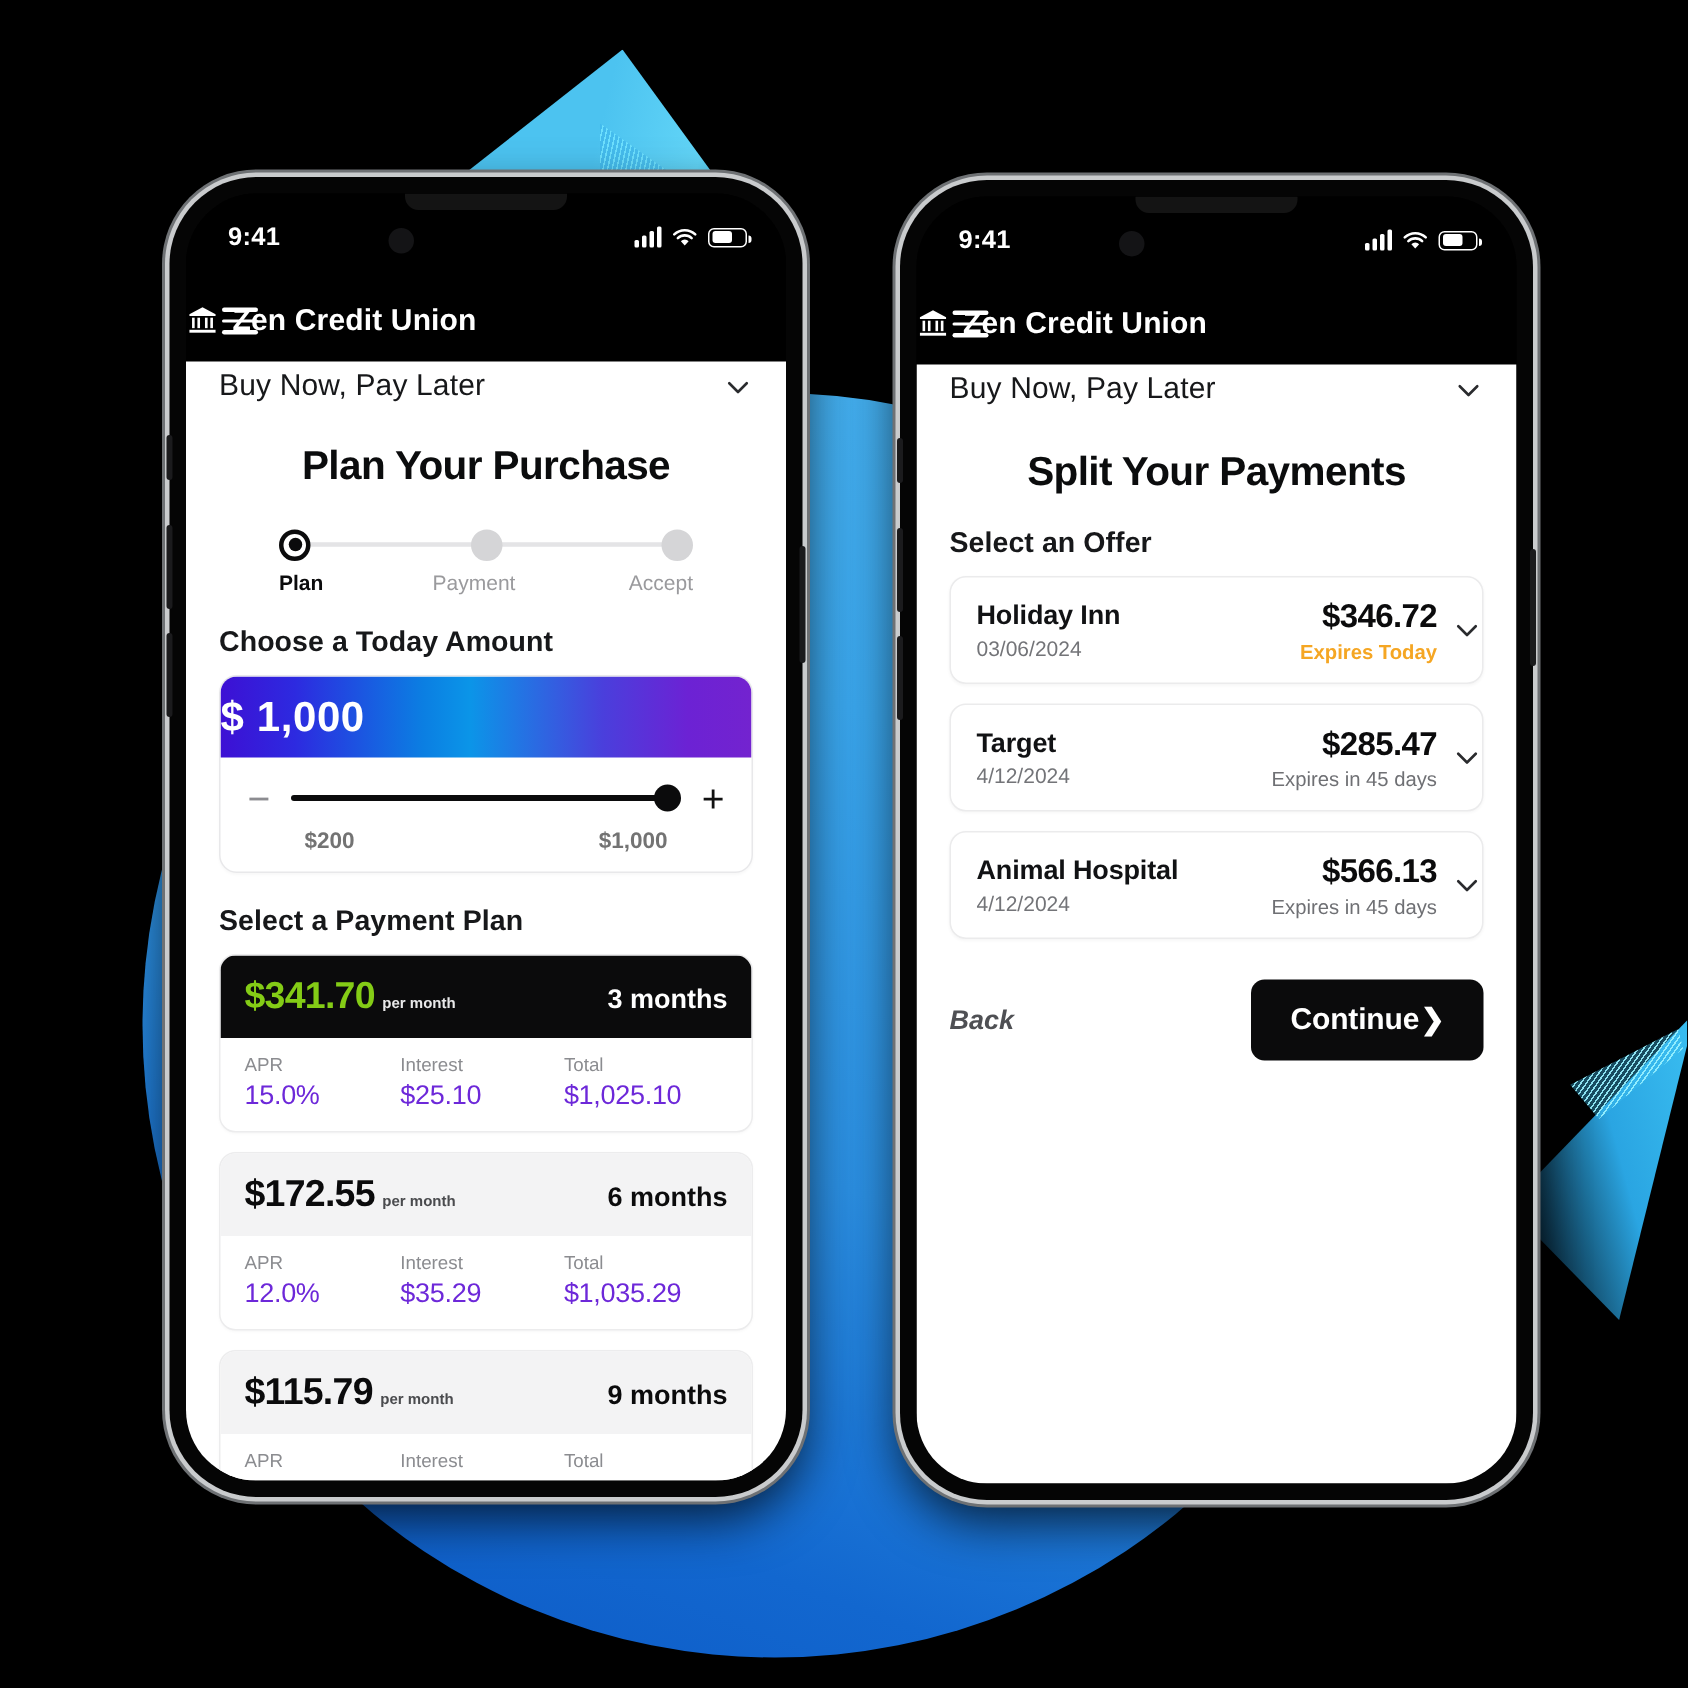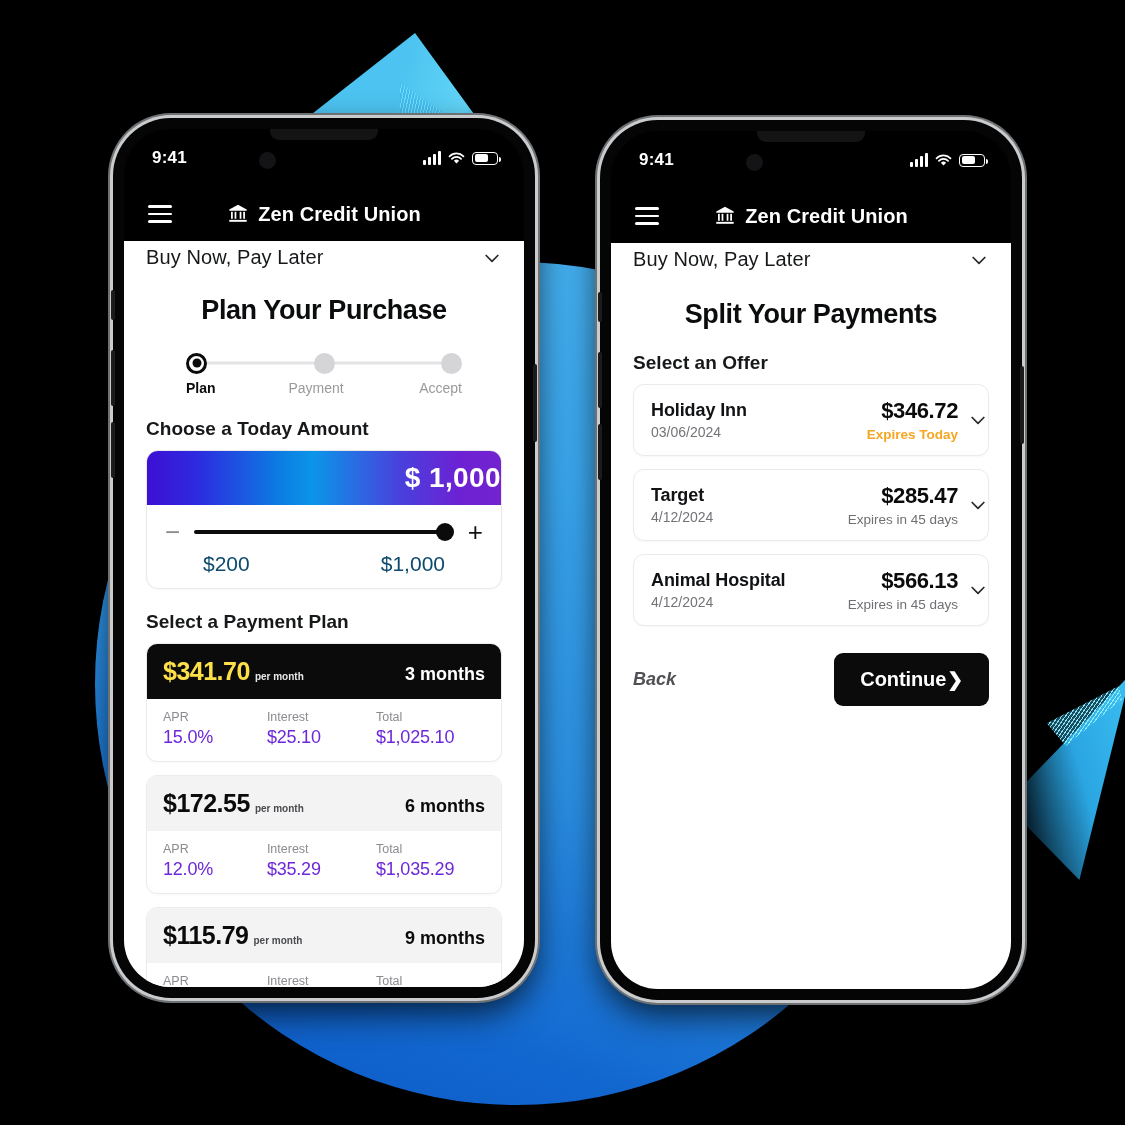--- a/index.html
+++ b/index.html
@@ -117,21 +117,21 @@
   
   .appbar {
     height: 54px; background: #000;
     display: flex; align-items: center;
     padding: 0 24px; color: #fff; position: relative;
   }
   .hamburger { width: 24px; display: flex; flex-direction: column; gap: 5px; cursor: pointer; }
   .hamburger i { display: block; height: 2.5px; background: #fff; border-radius: 2px; }
   .brand {
     position: absolute; left: 0; right: 0;
-    display: flex; align-items: center; justify-content: center;
+    display: flex; align-items: center; 
     gap: 9px; pointer-events: none;
   }
   .brand-name { font-size: 20px; font-weight: 600; letter-spacing: .1px; }
   .bank-ico { width: 22px; height: 22px; display: block; }
 
   
   .screen {
     background: #fff;
     height: calc(100% - 112px);
     overflow: hidden;
@@ -179,56 +179,56 @@
   
   .amount-card {
     margin: 0 22px;
     border: 1px solid #e8e8ea;
     border-radius: 12px;
     overflow: hidden;
     box-shadow: 0 1px 2px rgba(0,0,0,.03);
   }
   .amount-bar {
     height: 54px;
-    display: flex; align-items: center; justify-content: flex-end;
+    display: flex; align-items: center; justify-content: flex-start;
     background: linear-gradient(90deg, #3d10d4 0%, #2d2ae0 14%, #0b7ee2 38%, #0b95e8 47%, #4a3fdc 72%, #6c22d4 88%, #7323cf 100%);
   }
   .amount-val { color: #fff; font-size: 28px; font-weight: 700; letter-spacing: .4px; }
   .slider-wrap { padding: 14px 18px 12px 18px; }
   .slider-row { display: flex; align-items: center; gap: 14px; }
   .sgn { font-size: 26px; line-height: 1; font-weight: 400; user-select: none; }
   .sgn.minus { color: #8c8c90; }
   .sgn.plus { color: #111; }
   .strack { flex: 1; position: relative; height: 18px; display: flex; align-items: center; }
   .sfill { position: absolute; left: 0; right: 8px; height: 4px; background: #0b0b0c; border-radius: 3px; }
   .sthumb {
     position: absolute; right: 0; width: 18px; height: 18px;
     border-radius: 50%; background: #0b0b0c;
   }
   .srange { display: flex; justify-content: space-between; margin-top: 7px; padding: 0 38px; }
-  .srange span { font-size: 21px; color: #0c4a6e; font-weight: 400; }
+  .srange span { font-size: 15px; color: #737373; font-weight: 700; }
 
   
   .plans { padding: 0 22px 20px 22px; }
   .plan {
     border: 1px solid #ececed;
     border-radius: 11px;
     overflow: hidden;
     margin-bottom: 13px;
     background: #fff;
     box-shadow: 0 1px 2px rgba(0,0,0,.03);
   }
   .plan-head {
     display: flex; align-items: baseline; justify-content: space-between;
     padding: 13px 16px 13px 16px;
     background: #f3f3f4;
   }
   .plan.selected .plan-head { background: #0b0b0c; }
   .plan-amt { font-size: 25px; font-weight: 800; color: #0b0b0c; letter-spacing: -.5px; }
-  .plan.selected .plan-amt { color: #fde047; }
+  .plan.selected .plan-amt { color: #84cc16; }
   .plan-per { font-size: 10px; font-weight: 600; color: #4a4b4e; margin-left: 5px; }
   .plan.selected .plan-per { color: #e9e9ea; }
   .plan-term { font-size: 18px; font-weight: 700; color: #0b0b0c; }
   .plan.selected .plan-term { color: #fff; }
   .plan-body { display: flex; padding: 11px 16px 13px 16px; }
   .plan-col { flex: 1; }
   .plan-col:nth-child(2) { flex: 1.05; }
   .plan-col:nth-child(3) { flex: 1.05; text-align: left; }
   .pc-k { font-size: 12.5px; color: #8b8c90; margin-bottom: 3px; }
   .pc-v { font-size: 18px; font-weight: 400; color: #6d28d9; letter-spacing: -.2px; }

